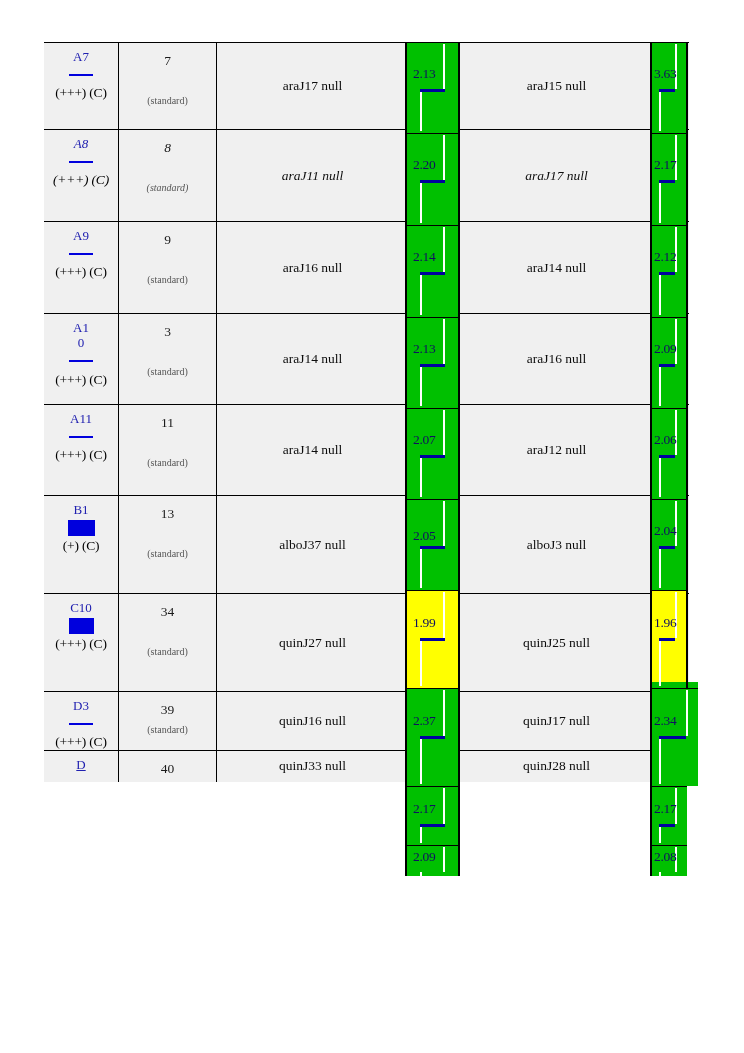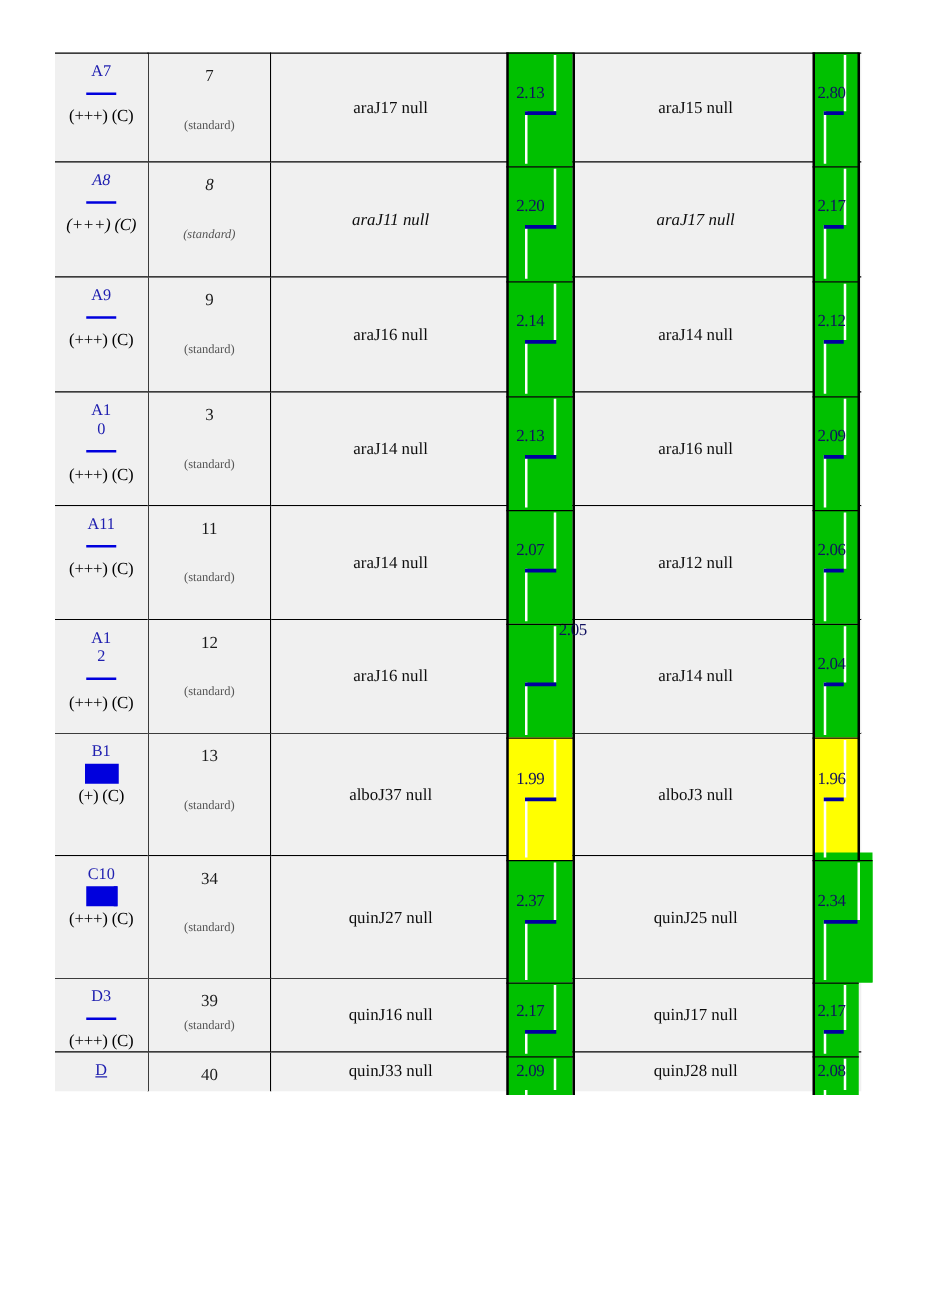--- a/index.html
+++ b/index.html
@@ -262,41 +262,20 @@
         <td class="col-num num-cell">
           <span class="num-value">11</span>
           <span class="num-sub">(standard)</span>
         </td>
         <td class="col-descL desc-cell">
           <div class="desc-inner">araJ14 null</div>
         </td>
         <td class="col-barL bar-cell"></td>
         <td class="col-descR desc-cell">
           <div class="desc-inner">araJ12 null</div>
-        </td>
-        <td class="col-barR bar-cell"></td>
-      </tr>
-      <tr style="height: 91px;">
-        <td class="col-acc acc-cell">
-          <a class="acc-link" href="#">A12</a>
-          <div class="acc-marker-wrap">
-            <span class="acc-marker thin"></span>
-          </div>
-          <div class="acc-score">(+++) (C)</div>
-        </td>
-        <td class="col-num num-cell">
-          <span class="num-value">12</span>
-          <span class="num-sub">(standard)</span>
-        </td>
-        <td class="col-descL desc-cell">
-          <div class="desc-inner">araJ16 null</div>
-        </td>
-        <td class="col-barL bar-cell"></td>
-        <td class="col-descR desc-cell">
-          <div class="desc-inner">araJ14 null</div>
         </td>
         <td class="col-barR bar-cell"></td>
       </tr>
       <tr style="height: 98px;">
         <td class="col-acc acc-cell">
           <a class="acc-link" href="#">B1</a>
           <div class="acc-marker-wrap">
             <span class="acc-marker block"></span>
           </div>
           <div class="acc-score">(+) (C)</div>
@@ -401,21 +380,21 @@
     <div class="vsep" style="left: 458px; top: 42px; height: 834px;"></div>
     <div class="vsep" style="left: 650px; top: 42px; height: 834px;"></div>
     <div class="vsep" style="left: 686px; top: 42px; height: 646px;"></div>
     <div class="wline" style="left: 443px; top: 44px; height: 45px;"></div>
     <div class="wline" style="left: 420px; top: 89px; height: 42px;"></div>
     <div class="bline" style="left: 420px; top: 89px; width: 25px;"></div>
     <div class="score-lbl" style="left: 413px; top: 66px;">2.13</div>
     <div class="wline" style="left: 675px; top: 44px; height: 45px;"></div>
     <div class="wline" style="left: 659px; top: 89px; height: 42px;"></div>
     <div class="bline" style="left: 659px; top: 89px; width: 16px;"></div>
-    <div class="score-lbl" style="left: 654px; top: 66px;">2.80</div>
+    <div class="score-lbl" style="left: 654px; top: 66px;">3.63</div>
     <div class="wline" style="left: 443px; top: 135px; height: 45px;"></div>
     <div class="wline" style="left: 420px; top: 180px; height: 43px;"></div>
     <div class="bline" style="left: 420px; top: 180px; width: 25px;"></div>
     <div class="score-lbl" style="left: 413px; top: 157px;">2.20</div>
     <div class="wline" style="left: 675px; top: 135px; height: 45px;"></div>
     <div class="wline" style="left: 659px; top: 180px; height: 43px;"></div>
     <div class="bline" style="left: 659px; top: 180px; width: 16px;"></div>
     <div class="score-lbl" style="left: 654px; top: 157px;">2.17</div>
     <div class="kline" style="left: 405px; top: 133px; width: 54px;"></div>
     <div class="kline" style="left: 650px; top: 133px; width: 37px;"></div>
@@ -445,21 +424,21 @@
     <div class="score-lbl" style="left: 413px; top: 432px;">2.07</div>
     <div class="wline" style="left: 675px; top: 410px; height: 45px;"></div>
     <div class="wline" style="left: 659px; top: 455px; height: 42px;"></div>
     <div class="bline" style="left: 659px; top: 455px; width: 16px;"></div>
     <div class="score-lbl" style="left: 654px; top: 432px;">2.06</div>
     <div class="kline" style="left: 405px; top: 408px; width: 54px;"></div>
     <div class="kline" style="left: 650px; top: 408px; width: 37px;"></div>
     <div class="wline" style="left: 443px; top: 501px; height: 45px;"></div>
     <div class="wline" style="left: 420px; top: 546px; height: 42px;"></div>
     <div class="bline" style="left: 420px; top: 546px; width: 25px;"></div>
-    <div class="score-lbl" style="left: 413px; top: 496px; margin-left: 34px;">2.05</div>
+    <div class="score-lbl" style="left: 413px; top: 528px;">2.05</div>
     <div class="wline" style="left: 675px; top: 501px; height: 45px;"></div>
     <div class="wline" style="left: 659px; top: 546px; height: 42px;"></div>
     <div class="bline" style="left: 659px; top: 546px; width: 16px;"></div>
     <div class="score-lbl" style="left: 654px; top: 523px;">2.04</div>
     <div class="kline" style="left: 405px; top: 499px; width: 54px;"></div>
     <div class="kline" style="left: 650px; top: 499px; width: 37px;"></div>
     <div class="wline" style="left: 443px; top: 592px; height: 46px;"></div>
     <div class="wline" style="left: 420px; top: 638px; height: 48px;"></div>
     <div class="bline" style="left: 420px; top: 638px; width: 25px;"></div>
     <div class="score-lbl" style="left: 413px; top: 615px;">1.99</div>

